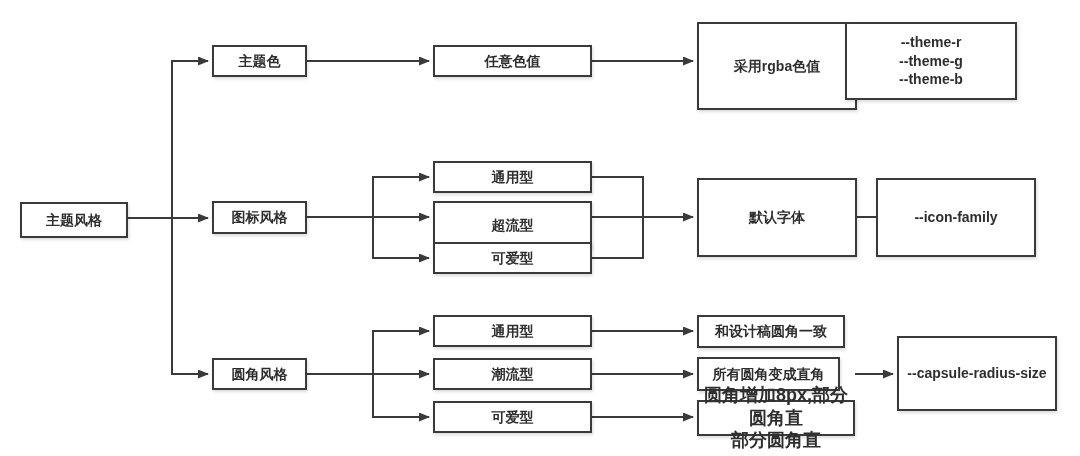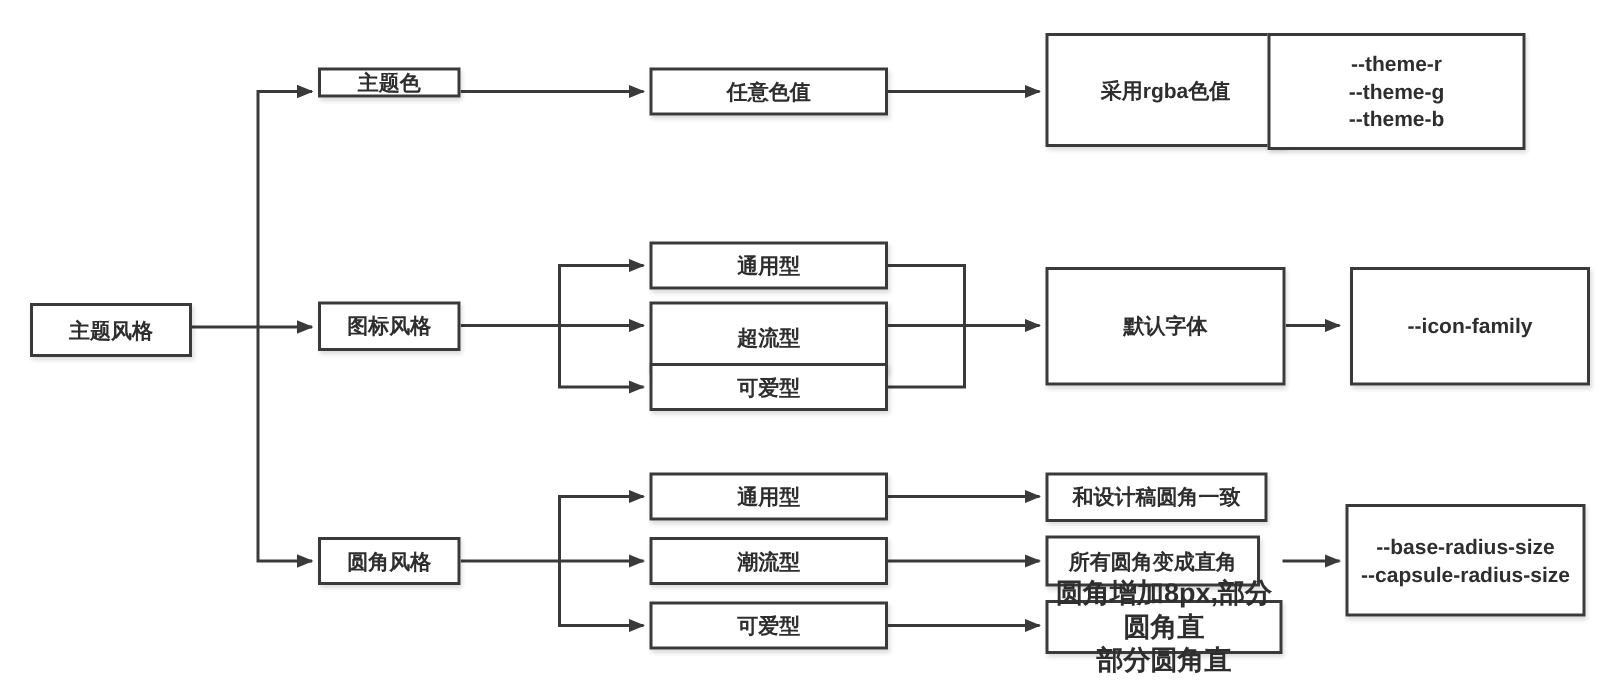--- a/index.html
+++ b/index.html
@@ -43,40 +43,40 @@
     justify-content: center;
     text-align: center;
     box-shadow: 1px 2px 3px rgba(0,0,0,0.14);
   }
   .node.small { font-size: 18px; }
   .node .ln { display: block; }
 
   
   .n-root            { left: 20px;  top: 202px; width: 108px; height: 36px; }
   
-  .n-theme-color     { left: 212px; top: 45px;  width: 95px;  height: 20px; }
+  .n-theme-color     { left: 212px; top: 45px;  width: 95px;  height: 32px; }
   .n-icon-style      { left: 212px; top: 201px; width: 95px;  height: 33px; }
   .n-radius-style    { left: 212px; top: 358px; width: 95px;  height: 32px; }
   
   .n-any-color       { left: 433px; top: 45px;  width: 159px; height: 32px; }
   .n-icon-generic    { left: 433px; top: 161px; width: 159px; height: 32px; }
   .n-icon-super      { left: 433px; top: 201px; width: 159px; height: 48px; }
   .n-icon-cute       { left: 433px; top: 242px; width: 159px; height: 32px; }
   .n-radius-generic  { left: 433px; top: 315px; width: 159px; height: 32px; }
   .n-radius-trend    { left: 433px; top: 358px; width: 159px; height: 32px; }
   .n-radius-cute     { left: 433px; top: 401px; width: 159px; height: 32px; }
   
-  .n-rgba            { left: 697px; top: 22px;  width: 160px; height: 76px; }
+  .n-rgba            { left: 697px; top: 22px;  width: 160px; height: 88px; }
   .n-font-desc       { left: 697px; top: 178px; width: 160px; height: 79px; padding: 0 6px; }
   .n-rd-generic      { left: 697px; top: 315px; width: 148px; height: 33px; }
   .n-rd-trend        { left: 697px; top: 357px; width: 143px; height: 34px; }
   .n-rd-cute         { left: 697px; top: 400px; width: 158px; height: 36px; line-height: 1.25; }
   
   .n-theme-vars      { left: 845px; top: 22px;  width: 172px; height: 78px; }
-  .n-icon-family     { left: 900px; top: 178px; width: 160px; height: 79px; }
+  .n-icon-family     { left: 876px; top: 178px; width: 160px; height: 79px; }
   .n-radius-vars     { left: 897px; top: 336px; width: 160px; height: 75px; }
 </style>
 </head>
 <body>
 
 <div class="stage">
 
   <svg class="connectors" viewBox="0 0 1080 456" xmlns="http://www.w3.org/2000/svg">
     <defs>
       <marker id="arrow" markerWidth="11" markerHeight="9" refX="10" refY="4.5" orient="auto" markerUnits="userSpaceOnUse">
@@ -136,17 +136,16 @@
     <span class="ln">部分圆角直</span>
   </div>
 
   <div class="node n-theme-vars">
     <span class="ln">--theme-r</span>
     <span class="ln">--theme-g</span>
     <span class="ln">--theme-b</span>
   </div>
   <div class="node n-icon-family">--icon-family</div>
   <div class="node n-radius-vars">
-    <span class="ln">--base-radius-size</span>
     <span class="ln">--capsule-radius-size</span>
   </div>
 
 </div>
 
 </body></html>

